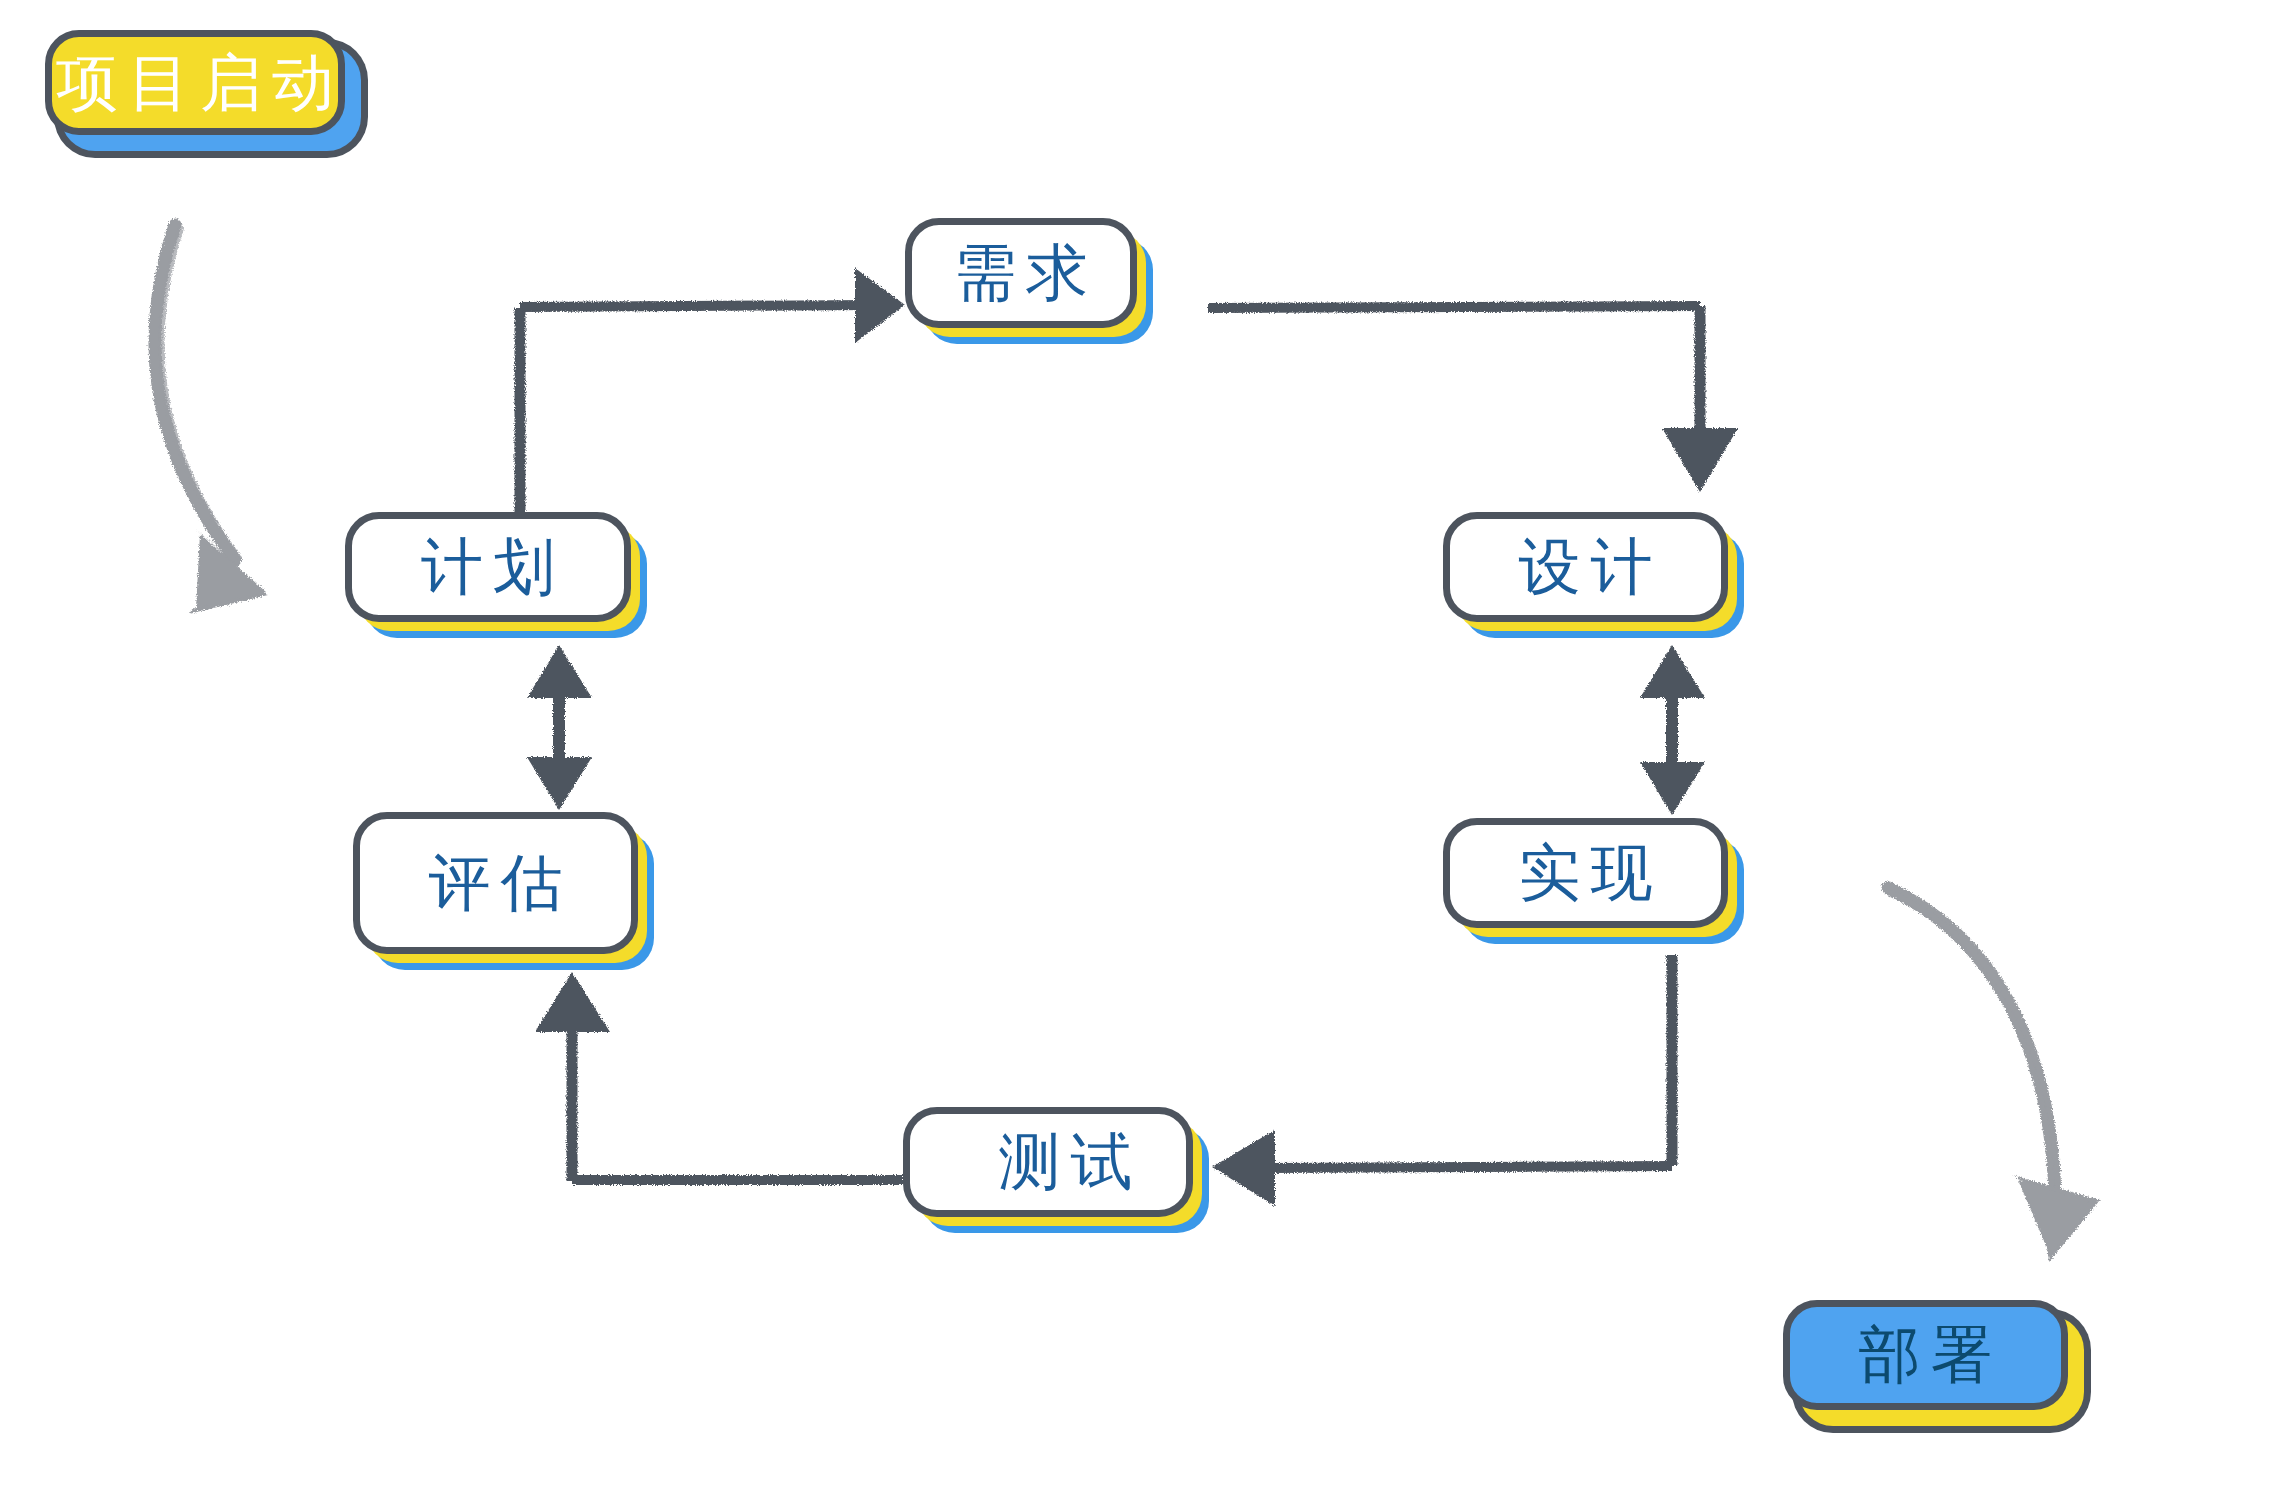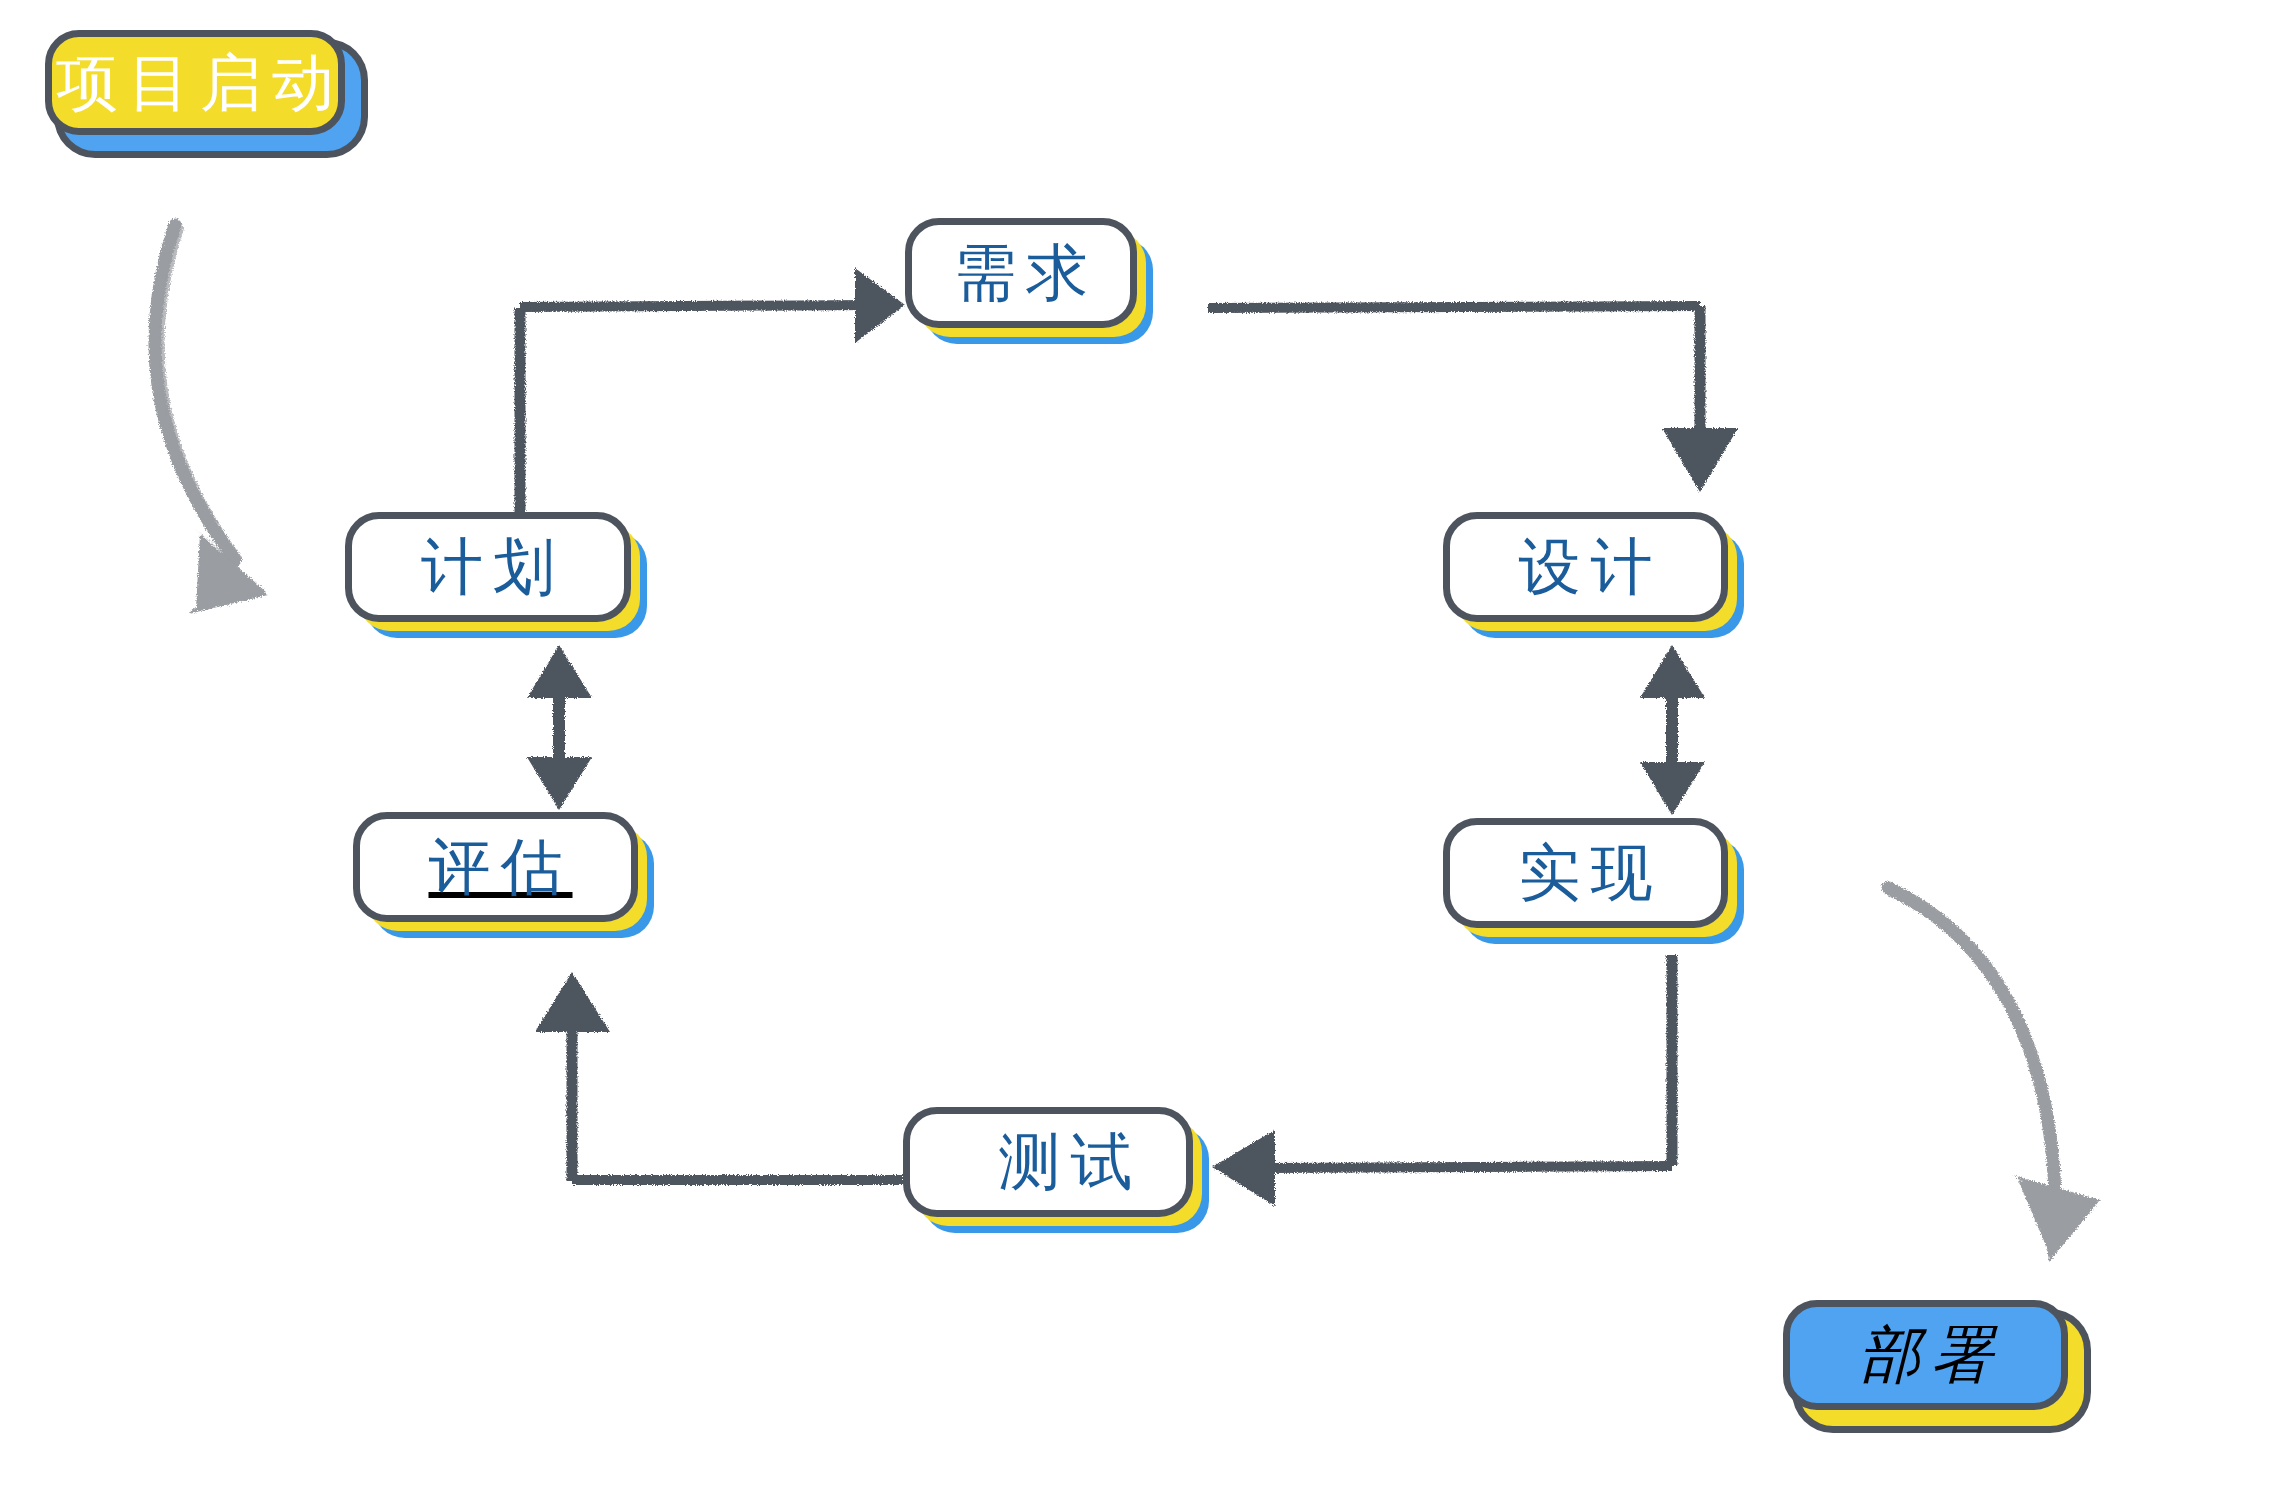--- a/index.html
+++ b/index.html
@@ -57,21 +57,21 @@
   .node.sh-yellow {
     box-shadow: 16px 16px 0 0 #f4dc2a, 16px 16px 0 7px #4d545e;
   }
   .node.start {
     background: #f4dc2a;
   }
   .node.start .label { color: #ffffff; }
   .node.deploy {
     background: #4fa3f0;
   }
-  .node.deploy .label { color: #000000; font-style: italic; }
+  .node.deploy .label { color: #0c4a6e; }
 </style>
 </head>
 <body>
 
 <div id="canvas">
 
   <svg id="edges" viewBox="0 0 2284 1489" xmlns="http://www.w3.org/2000/svg">
     <defs>
       <filter id="rough" x="-25%" y="-25%" width="150%" height="150%">
         <feTurbulence type="fractalNoise" baseFrequency="0.9" numOctaves="3" seed="7" result="n"></feTurbulence>
@@ -143,21 +143,21 @@
   </div>
 
   <div class="node sh-double" style="left:905px; top:218px; width:232px; height:110px;">
     <span class="label">需求</span>
   </div>
 
   <div class="node sh-double" style="left:1443px; top:512px; width:285px; height:110px;align-items:center;">
     <span class="label">设计</span>
   </div>
 
-  <div class="node sh-double" style="left:353px; top:812px; width:285px; height:110px;text-decoration:underline;">
+  <div class="node sh-double" style="left:353px; top:812px; width:285px; height:142px;">
     <span class="label">评估</span>
   </div>
 
   <div class="node sh-double" style="left:1443px; top:818px; width:285px; height:110px;align-items:center;">
     <span class="label">实现</span>
   </div>
 
   <div class="node sh-double" style="left:903px; top:1107px; width:290px; height:110px;padding-left:35px;">
     <span class="label">测试</span>
   </div>

